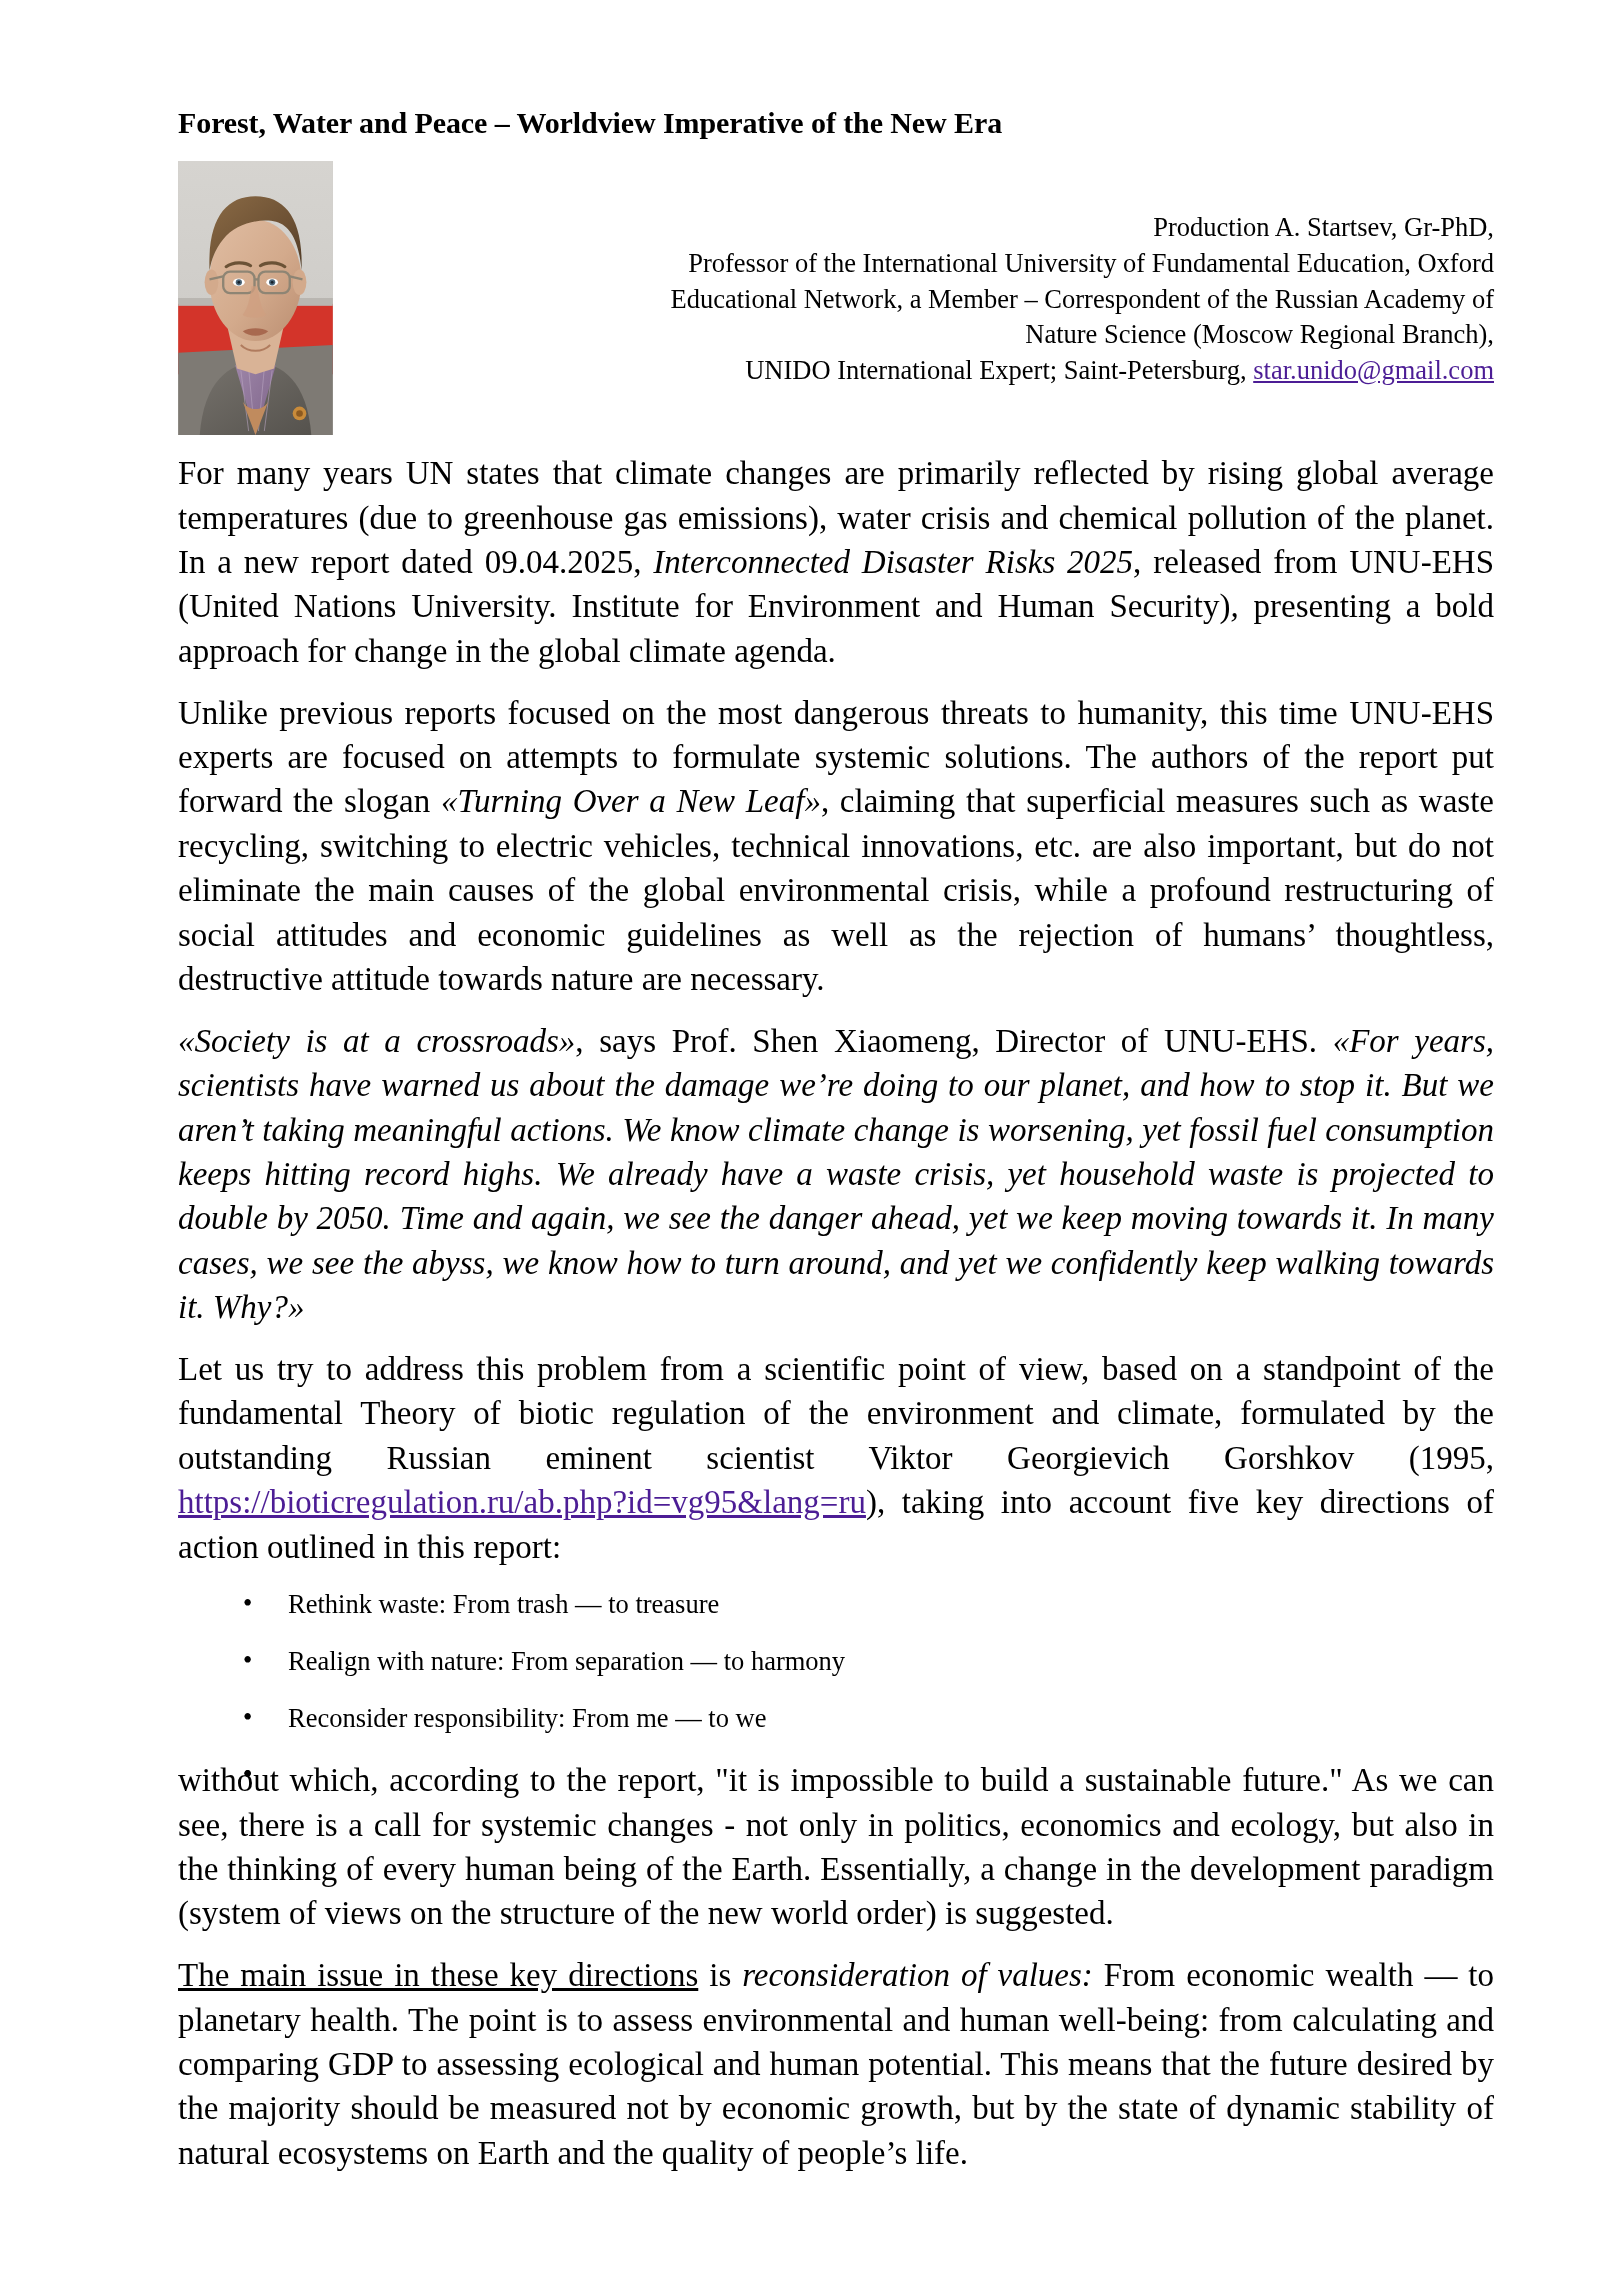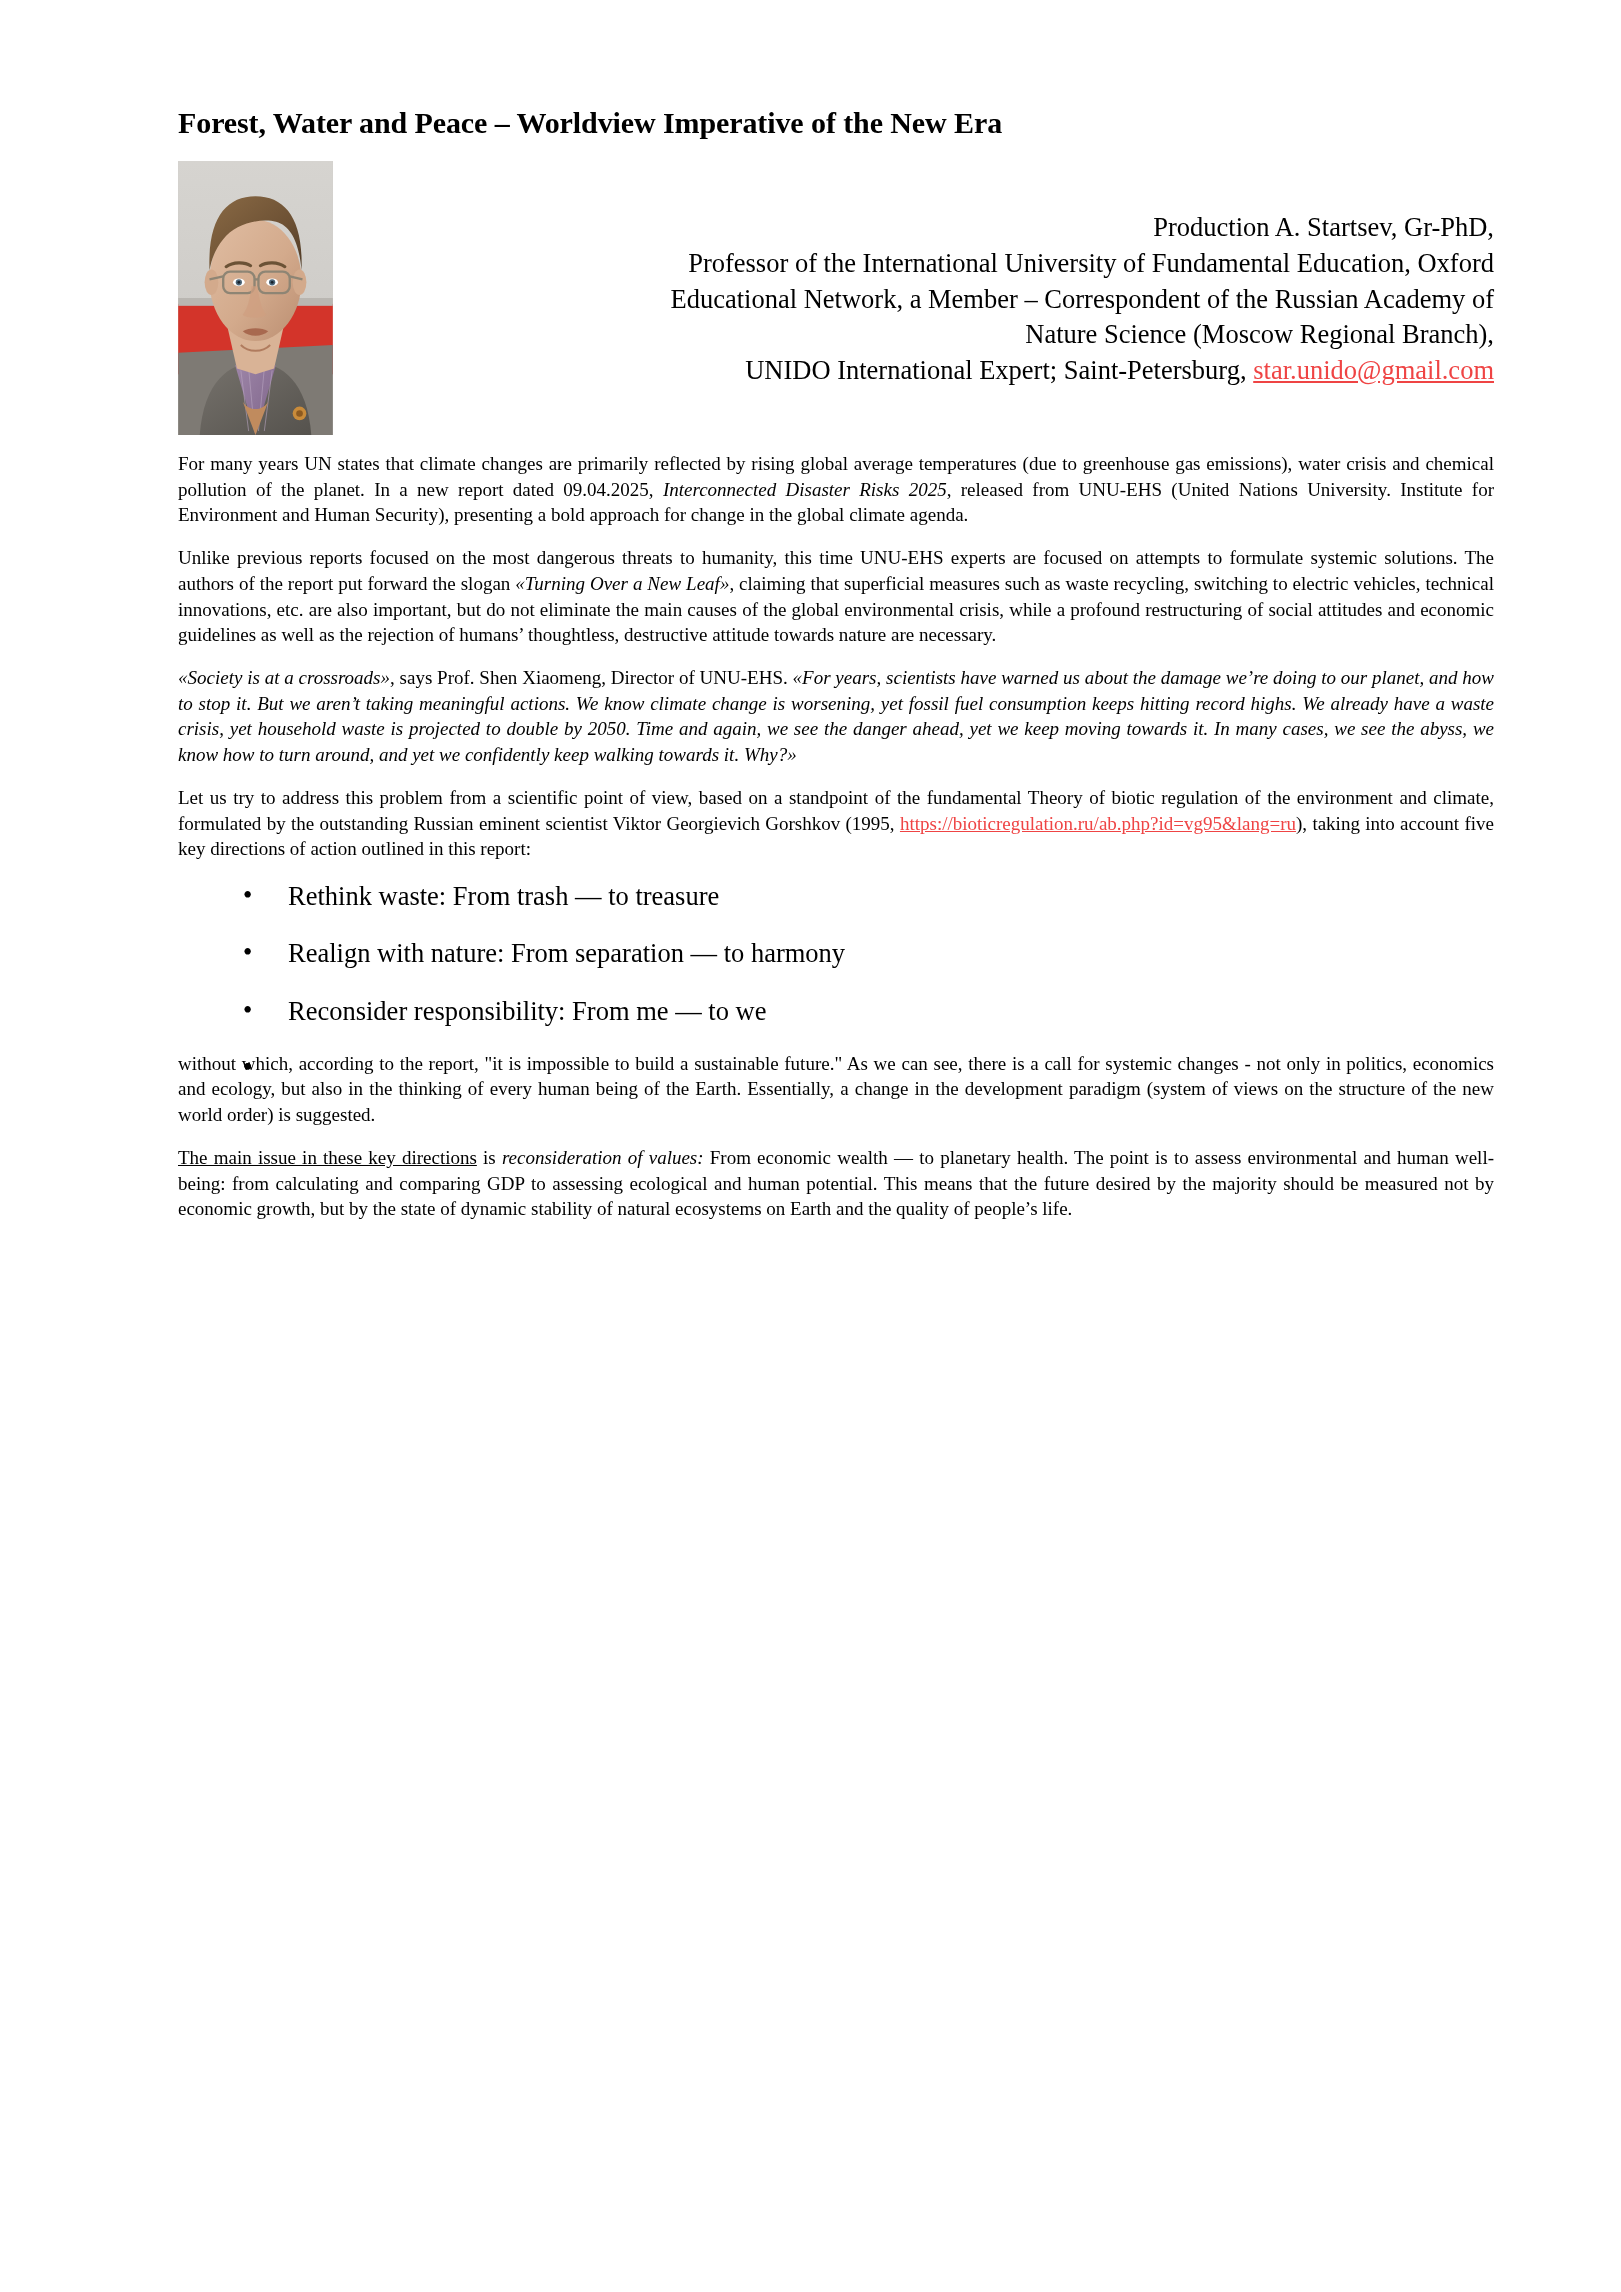--- a/index.html
+++ b/index.html
@@ -47,25 +47,25 @@
   .photo svg { display: block; }
   .author-block {
     margin-left: 182px;
     text-align: right;
     font-size: 26.5px;
     line-height: 1.345;
     padding-top: 59px;
   }
   .author-block .ln { display: block; white-space: nowrap; }
   a.link {
-    color: #ef4444;
+    color: #4c1d95;
   }
   
   p.body {
-    font-size: 19px;
+    font-size: 33px;
     line-height: 1.345;
     text-align: justify;
     text-justify: inter-word;
     margin: 0 0 17.6px 0;
     hyphens: none;
   }
   .it { font-style: italic; }
   .uline { text-decoration: underline; }
   
   ul.key-list {

